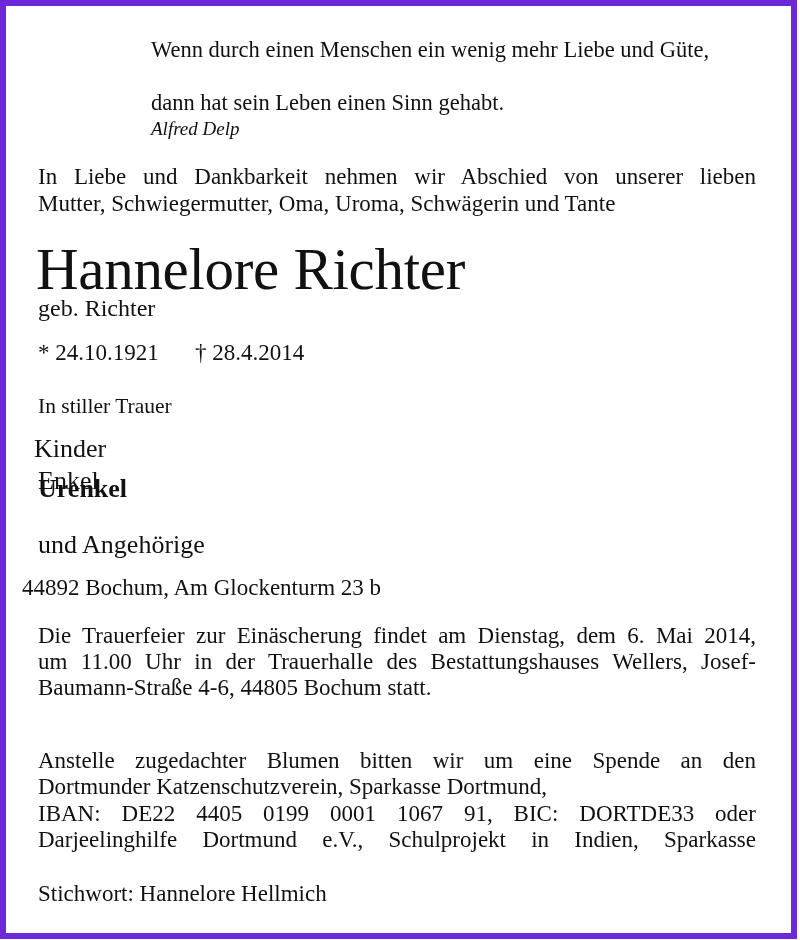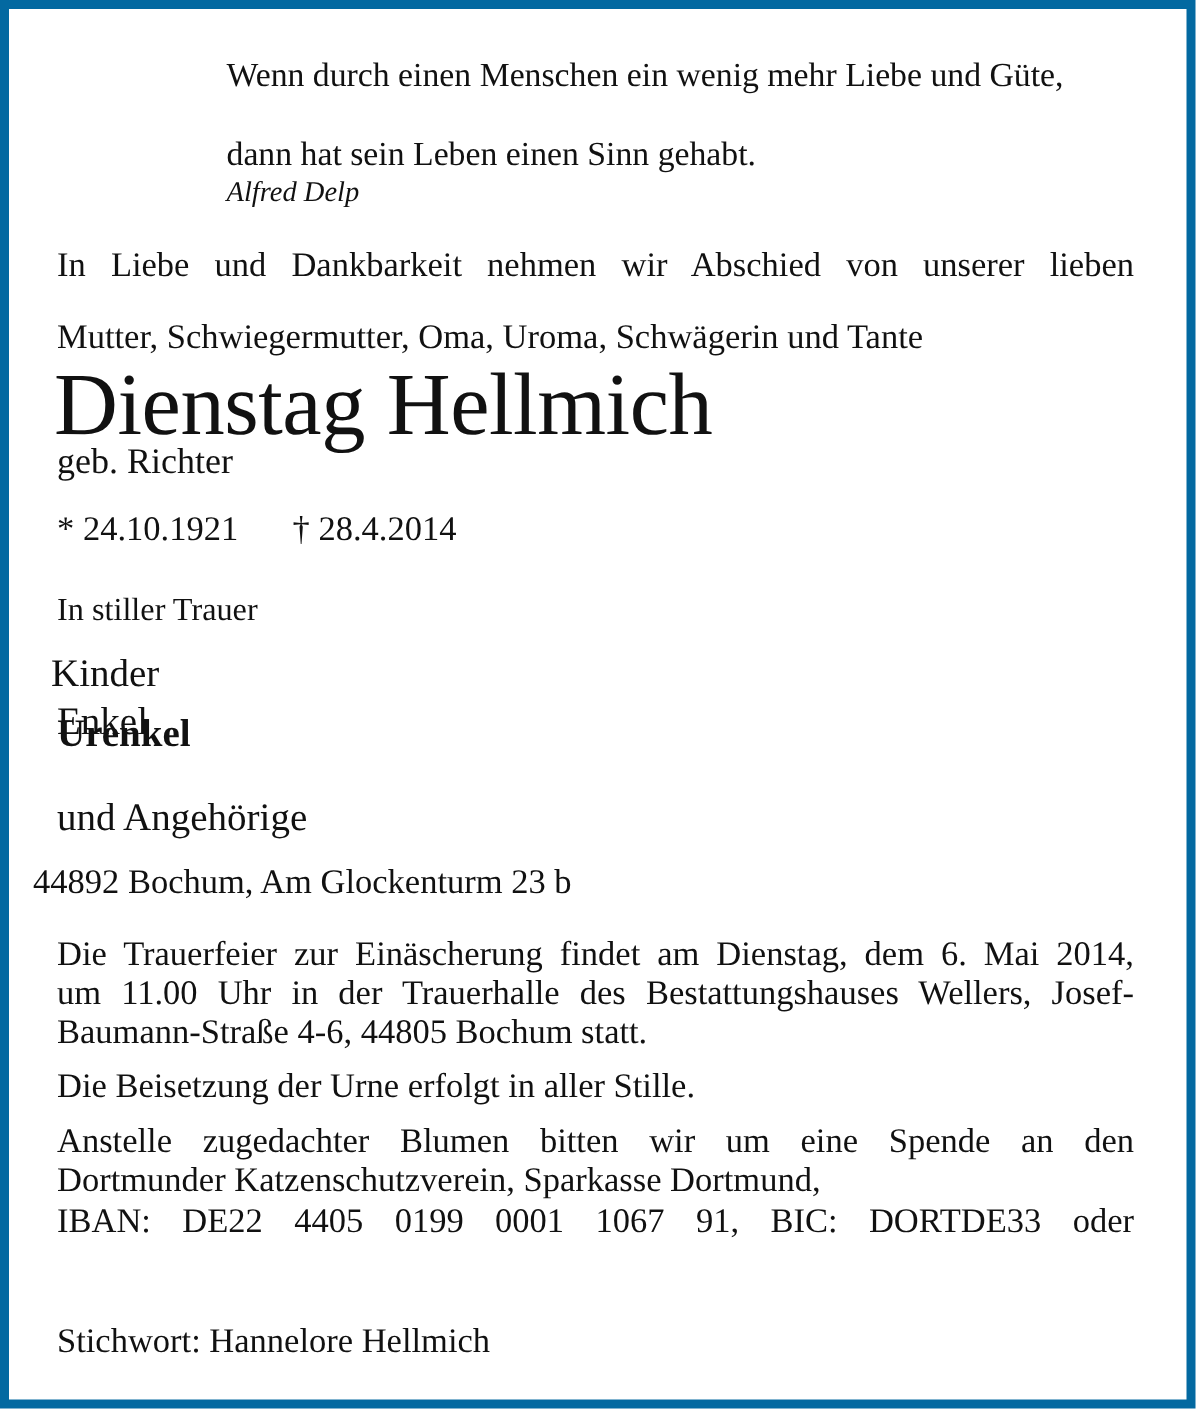--- a/index.html
+++ b/index.html
@@ -1,56 +1,56 @@
 <!DOCTYPE html>
 <html><head>
 <meta charset="utf-8">
 <style>
   html, body { margin: 0; padding: 0; background: #ffffff; }
   body { width: 800px; height: 940px; position: relative; overflow: hidden; font-family: "Liberation Serif", "DejaVu Serif", serif; color: #111111; }
-  .frame { position: absolute; left: 0; top: 0; width: 797px; height: 939px; box-sizing: border-box; border: 6px solid #0369a1; background: #ffffff; }
+  .frame { position: absolute; left: 0; top: 0; width: 797px; height: 939px; box-sizing: border-box; border: 6px solid #6d28d9; background: #ffffff; }
   .line { position: absolute; white-space: nowrap; line-height: 1; }
   .body22 { font-size: 23px; }
   .just { white-space: nowrap; text-align: justify; text-align-last: justify; width: 718px; }
   .quote { left: 145px; font-size: 22.5px; }
   .quote-author { left: 145px; font-size: 19px; font-style: italic; }
   .name { left: 36px; font-size: 59px; letter-spacing: -0.3px; }
   .family { left: 38px; font-size: 26px; }
 </style>
 </head>
 <body>
 
 <div class="frame">
 
   <div class="line quote" style="top:33px;">Wenn durch einen Menschen ein wenig mehr Liebe und Güte,</div>
   <div class="line quote" style="top:86px;">dann hat sein Leben einen Sinn gehabt.</div>
   <div class="line quote-author" style="top:113px;">Alfred Delp</div>
 
   <div class="line body22 just" style="left:32px; top:159px;">In Liebe und Dankbarkeit nehmen wir Abschied von unserer lieben</div>
-  <div class="line body22" style="left:32px; top:186px;margin-top:21px;">Mutter, Schwiegermutter, Oma, Uroma, Schwägerin und Tante</div>
+  <div class="line body22" style="left:32px; top:186px;">Mutter, Schwiegermutter, Oma, Uroma, Schwägerin und Tante</div>
 
-  <div class="line name" style="top:234px; left:30px;">Dienstag Hellmich</div>
+  <div class="line name" style="top:234px; left:30px;">Hannelore Richter</div>
   <div class="line body22" style="left:32px; top:290px; font-size:24px;">geb. Richter</div>
 
   <div class="line body22" style="left:32px; top:335px;">* 24.10.1921</div>
   <div class="line body22" style="left:189px; top:335px;">† 28.4.2014</div>
 
   <div class="line body22" style="left:32px; top:390px; font-size:21.5px;">In stiller Trauer</div>
 
   <div class="line family" style="left:28px; top:430px;">Kinder</div>
   <div class="line family" style="left:32px; top:462px;">Enkel</div>
   <div class="line family" style="left:32px; top:470px;font-weight:bold;">Urenkel</div>
   <div class="line family" style="left:32px; top:526px;">und Angehörige</div>
 
   <div class="line body22" style="left:16px; top:570px;">44892 Bochum, Am Glockenturm 23 b</div>
 
   <div class="line body22 just" style="left:32px; top:618px;">Die Trauerfeier zur Einäscherung findet am Dienstag, dem 6. Mai 2014,</div>
   <div class="line body22 just" style="left:32px; top:644px;">um 11.00 Uhr in der Trauerhalle des Bestattungshauses Wellers, Josef-</div>
   <div class="line body22" style="left:32px; top:670px;">Baumann-Straße 4-6, 44805 Bochum statt.</div>
 
-  <div class="line body22" style="left:32px; top:706px;">Die Beisetzung der Urne erfolgt in aller Stille.</div>
 
   <div class="line body22 just" style="left:32px; top:743px;">Anstelle zugedachter Blumen bitten wir um eine Spende an den</div>
   <div class="line body22" style="left:32px; top:769px;">Dortmunder Katzenschutzverein, Sparkasse Dortmund,</div>
   <div class="line body22 just" style="left:32px; top:796px;">IBAN: DE22 4405 0199 0001 1067 91, BIC: DORTDE33 oder</div>
+  <div class="line body22 just" style="left:32px; top:822px;">Darjeelinghilfe Dortmund e.V., Schulprojekt in Indien, Sparkasse</div>
   <div class="line body22" style="left:32px; top:876px;">Stichwort: Hannelore Hellmich</div>
 
 </div>
 
 </body></html>

